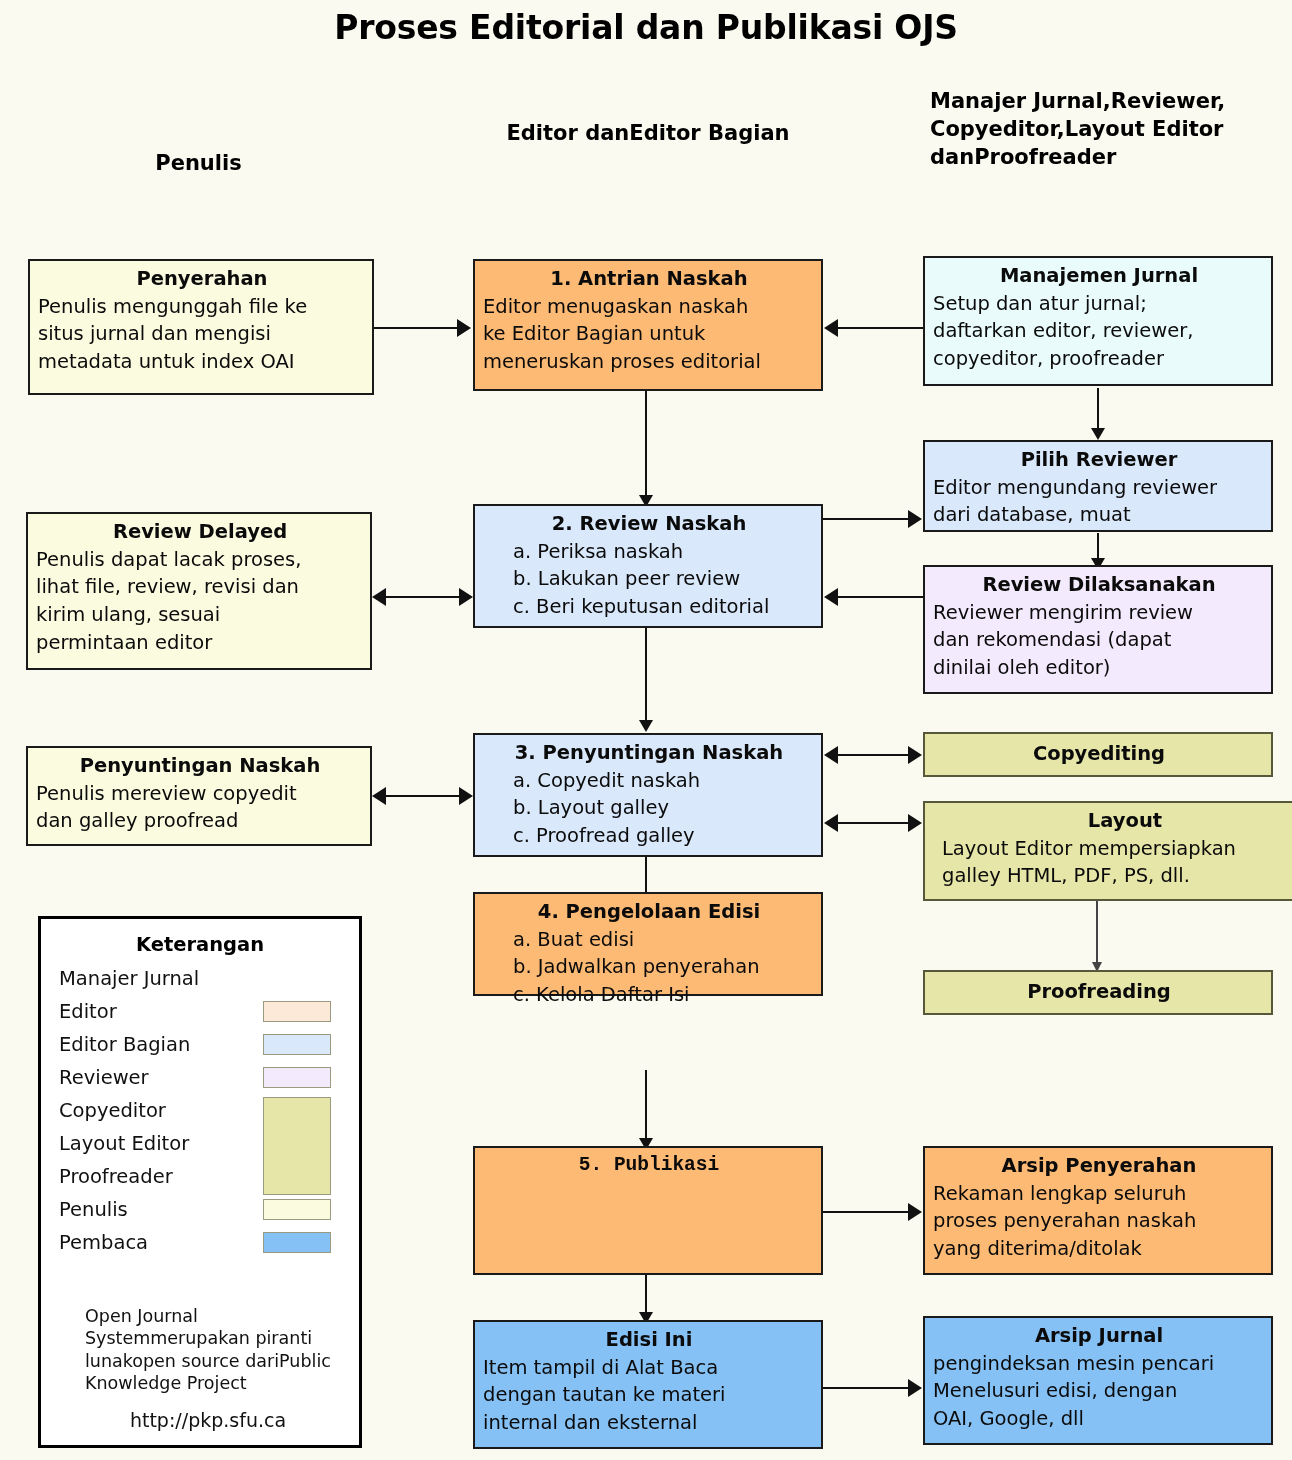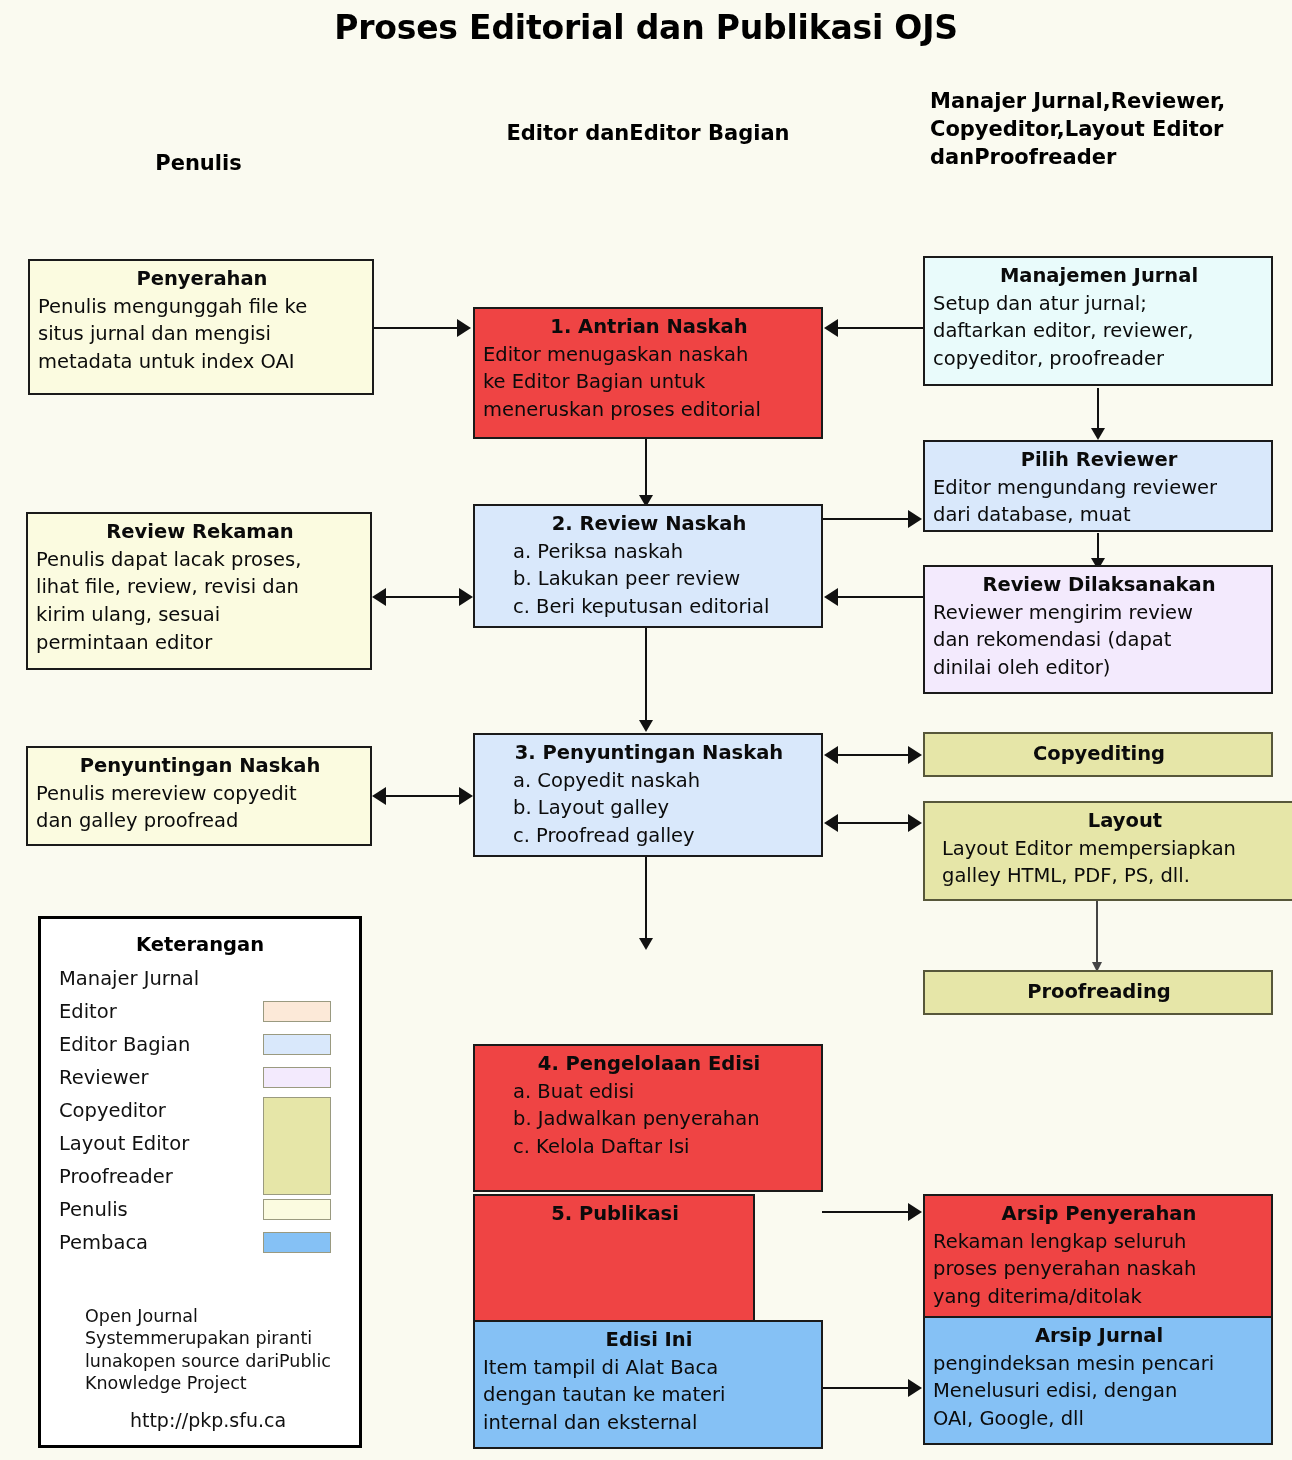--- a/index.html
+++ b/index.html
@@ -52,21 +52,21 @@
     font-size: 19.5px;
     margin-bottom: 0px;
     white-space: nowrap;
   }
   .box .bd { display: block; }
   .box .bd .ln { display:block; white-space: nowrap; }
   .box.indent .bd { padding-left: 30px; }
 
   
   .c-author   { background: #fbfbe0; }      
-  .c-editor   { background: #ef4444; margin-top: 48px; }      
+  .c-editor   { background: #fdba74; }      
   .c-section  { background: #d9e8fb; }      
   .c-reviewer { background: #f3eafd; }      
   .c-copyed   { background: #e6e6a8; border-color:#57573a;}  
   .c-manager  { background: #e9fbfb; }      
   .c-reader   { background: #85c1f5; }      
 
   
   .legend {
     position: absolute;
     left: 38px; top: 916px;
@@ -217,21 +217,21 @@
 
   <div class="box c-section" style="left:923px; top:440px; width:350px; height:92px;">
     <span class="hd">Pilih Reviewer</span>
     <span class="bd">
         <span class="ln">Editor mengundang reviewer</span>
         <span class="ln">dari database, muat</span>
       </span>
   </div>
 
   <div class="box c-author" style="left:26px; top:512px; width:346px; height:158px;">
-    <span class="hd">Review Rekaman</span>
+    <span class="hd">Review Delayed</span>
     <span class="bd">
         <span class="ln">Penulis dapat lacak proses,</span>
         <span class="ln">lihat file, review, revisi dan</span>
         <span class="ln">kirim ulang, sesuai</span>
         <span class="ln">permintaan editor</span>
       </span>
   </div>
 
   <div class="box c-section indent" style="left:473px; top:504px; width:350px; height:124px;">
     <span class="hd">2. Review Naskah</span>
@@ -277,30 +277,30 @@
     <span class="bd">
         <span class="ln">Layout Editor mempersiapkan</span>
         <span class="ln">galley HTML, PDF, PS, dll.</span>
       </span>
   </div>
 
   <div class="box c-copyed" style="left:923px; top:970px; width:350px; height:45px; display:flex; align-items:center; justify-content:center;">
     <span class="hd" style="margin:0;">Proofreading</span>
   </div>
 
-  <div class="box c-editor indent" style="left:473px; top:996px; width:350px; height:148px;">
+  <div class="box c-editor indent" style="left:473px; top:892px; width:350px; height:104px;">
     <span class="hd">4. Pengelolaan Edisi</span>
     <span class="bd">
         <span class="ln">a. Buat edisi</span>
         <span class="ln">b. Jadwalkan penyerahan</span>
         <span class="ln">c. Kelola Daftar Isi</span>
       </span>
   </div>
 
-  <div class="box c-editor" style="left:473px; top:1146px; width:282px; height:129px;">
+  <div class="box c-editor" style="left:473px; top:1146px; width:350px; height:129px;font-family:Liberation Mono, monospace;">
     <span class="hd">5. Publikasi</span>
   </div>
 
   <div class="box c-editor" style="left:923px; top:1146px; width:350px; height:129px;">
     <span class="hd">Arsip Penyerahan</span>
     <span class="bd">
         <span class="ln">Rekaman lengkap seluruh</span>
         <span class="ln">proses penyerahan naskah</span>
         <span class="ln">yang diterima/ditolak</span>
       </span>

